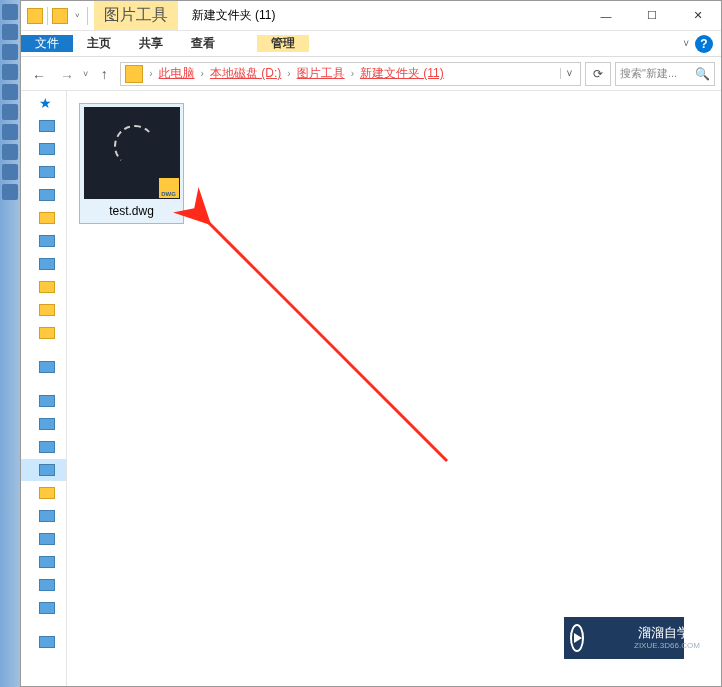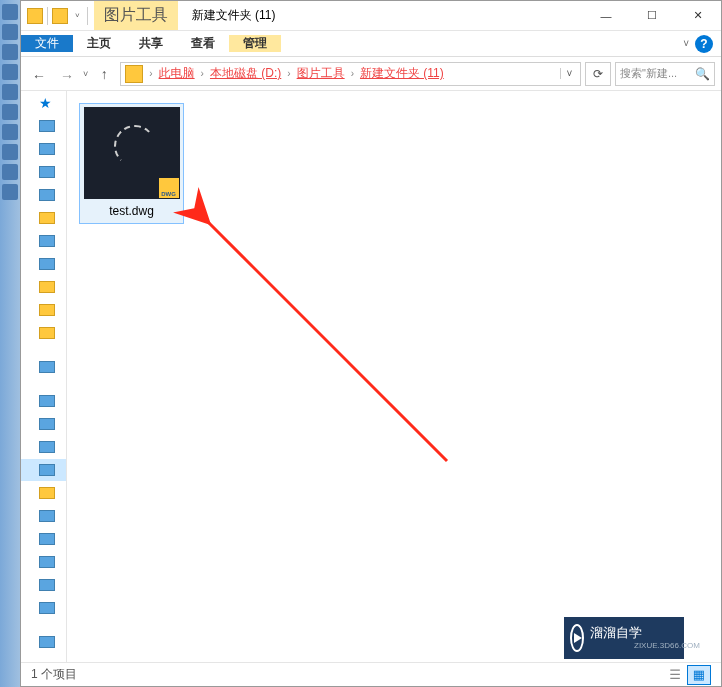--- a/index.html
+++ b/index.html
@@ -16,21 +16,21 @@
     .qat-sep { width: 1px; height: 18px; background: #ccc; }
     .qat-drop { font-size: 8px; color: #666; padding: 0 3px; }
     .titlebar-contextual { background: #ffe89e; padding: 4px 10px; font-size: 16px; color: #555; }
     .titlebar-title { padding-left: 14px; color: #000; flex: 1; }
     .win-ctrls { display: flex; }
     .win-btn { width: 46px; height: 30px; display: flex; align-items: center; justify-content: center; font-size: 11px; color: #333; }
     
     .ribbon { height: 26px; background: #fff; display: flex; align-items: center; border-bottom: 1px solid #ddd; }
     .ribbon-file { background: #1979ca; color: #fff; padding: 0 14px; display: flex; align-items: center; }
     .ribbon-tab { padding: 0 14px; display: flex; align-items: center; color: #333; font-weight: bold; }
-    .ribbon-tab.context { background: #ffe89e; }
+    .ribbon-tab.context { background: #ffe89e; margin-left: 28px; }
     .ribbon-spacer { flex: 1; }
     .ribbon-right { display: flex; align-items: center; gap: 6px; padding-right: 8px; }
     .ribbon-chev { font-size: 10px; color: #666; }
     .help-circle { width: 18px; height: 18px; border-radius: 50%; background: #0078d7; color: #fff; display: flex; align-items: center; justify-content: center; font-size: 12px; font-weight: bold; }
     
     .navbar { height: 34px; background: #fff; display: flex; align-items: center; padding: 0 6px; gap: 4px; border-bottom: 1px solid #e5e5e5; }
     .nav-btn { width: 24px; height: 24px; display: flex; align-items: center; justify-content: center; color: #888; font-size: 14px; }
     .nav-btn.active { color: #555; }
     .nav-chev { font-size: 9px; color: #666; }
     .breadcrumb { flex: 1; height: 24px; border: 1px solid #ccc; display: flex; align-items: center; padding: 0 2px; background: #fff; }
@@ -62,21 +62,21 @@
     .arrow { position: absolute; left: 0; top: 0; pointer-events: none; }
     
     .statusbar { height: 24px; background: #fff; border-top: 1px solid #e5e5e5; display: flex; align-items: center; padding: 0 10px; color: #555; }
     .status-spacer { flex: 1; }
     .view-btn { width: 24px; height: 20px; border: 1px solid transparent; display: flex; align-items: center; justify-content: center; color: #888; font-size: 13px; }
     .view-btn.active { border-color: #0078d7; background: #cce8ff; color: #0078d7; }
     
     .watermark { position: absolute; right: 38px; bottom: 28px; width: 120px; height: 42px; background: #1e3a5f; color: #fff; display: flex; align-items: center; padding: 0 6px; gap: 6px; }
     .wm-play { width: 28px; height: 28px; border: 2px solid #fff; border-radius: 50%; display: flex; align-items: center; justify-content: center; }
     .wm-tri { width: 0; height: 0; border-left: 8px solid #fff; border-top: 5px solid transparent; border-bottom: 5px solid transparent; margin-left: 2px; }
-    .wm-txt { font-size: 13px; line-height: 1.1; }
+    .wm-txt { font-size: 13px; line-height: 1.1; margin-left: 48px; }
     .wm-sub { font-size: 8px; color: #a0b0c0; margin-left: 44px; }
   </style>
 </head>
 <body>
 
 <div class="desktop-edge">
   <div class="di"></div>
     <div class="di"></div>
     <div class="di"></div>
     <div class="di"></div>
@@ -233,26 +233,20 @@
         <defs>
           <marker id="ah" markerWidth="12" markerHeight="12" refX="2" refY="6" orient="auto">
             <path d="M12,0 L0,6 L12,12 L8,6 Z" fill="#ff2a1a"></path>
           </marker>
         </defs>
         <line x1="380" y1="370" x2="140" y2="130" stroke="#ff2a1a" stroke-width="3" marker-end="url(#ah)"></line>
       </svg>
     </div>
   </div>
 
-  <div class="statusbar">
-    <span>1 个项目</span>
-    <div class="status-spacer"></div>
-    <div class="view-btn">☰</div>
-    <div class="view-btn active">▦</div>
-  </div>
 
 </div>
 
 <div class="watermark">
   <div class="wm-play">
       <div class="wm-tri"></div>
     </div>
   <div>
     <div class="wm-txt">溜溜自学</div>
     <div class="wm-sub">ZIXUE.3D66.COM</div>

